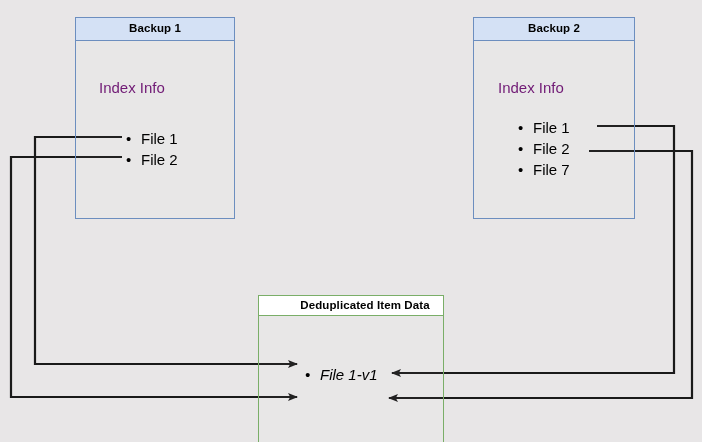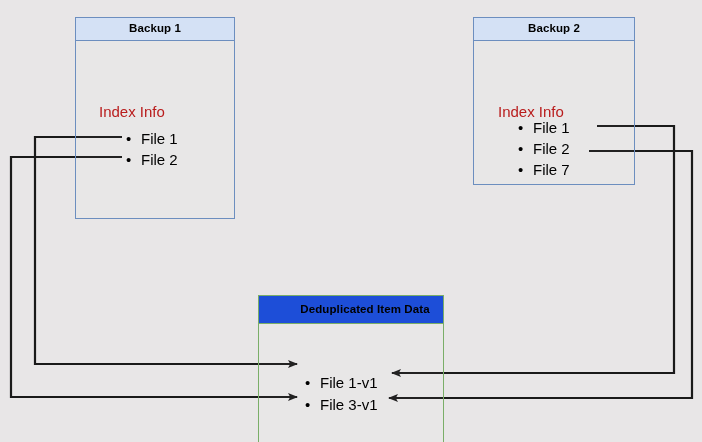--- a/index.html
+++ b/index.html
@@ -53,35 +53,34 @@
     display: flex;
     align-items: center;
     justify-content: center;
   }
   .box.blue > .box-header {
     background: #d4e1f5;
     border-bottom: 1.4px solid #6c8ebf;
     height: 23px;
   }
   .box.green > .box-header {
-    background: #1d4ed8;
+    background: #ffffff;
     border-bottom: 1.6px solid #7aae68;
-    height: 28px;
+    height: 20px;
     padding-left: 28px;
   }
   .box-body {
     position: relative;
     width: 100%;
   }
   .index-label {
     position: absolute;
     font-size: 15px;
-    color: #b91c1c;
+    color: #701a75;
     white-space: nowrap;
-    margin-top: 24px;
   }
   .file-list {
     position: absolute;
     margin: 0;
     padding: 0;
     list-style: none;
   }
   .file-list li {
     position: relative;
     font-size: 15px;
@@ -96,20 +95,21 @@
     position: absolute;
     left: 0;
     top: 0;
     font-size: 15px;
     line-height: 21px;
     color: #000000;
   }
   .dd-list li {
     height: 22px;
     line-height: 22px;
+    font-style: italic;
   }
   .dd-list li::before {
     line-height: 22px;
   }
 </style>
 </head>
 <body>
 
 <div id="canvas">
 
@@ -136,35 +136,34 @@
     <div class="box-header">Backup 1</div>
     <div class="box-body">
       <div class="index-label" style="left:23px; top:38px;">Index Info</div>
       <ul class="file-list" style="left:50px; top:87px;">
         <li>File 1</li>
         <li>File 2</li>
       </ul>
     </div>
   </div>
 
-  <div class="box blue" style="left:473px; top:2px; width:162px; height:168px;">
+  <div class="box blue" style="left:473px; top:2px; width:162px; height:202px;">
     <div class="box-header">Backup 2</div>
     <div class="box-body">
       <div class="index-label" style="left:24px; top:38px;">Index Info</div>
       <ul class="file-list" style="left:44px; top:76px;">
         <li>File 1</li>
         <li>File 2</li>
         <li>File 7</li>
       </ul>
     </div>
   </div>
 
   <div class="box green" style="left:258px; top:280px; width:186px; height:161px;">
     <div class="box-header">Deduplicated Item Data</div>
     <div class="box-body">
       <ul class="file-list dd-list" style="left:46px; top:48px;">
         <li>File 1-v1</li>
-        <li>File 3-v1</li>
       </ul>
     </div>
   </div>
 
 </div>
 
 </body></html>

